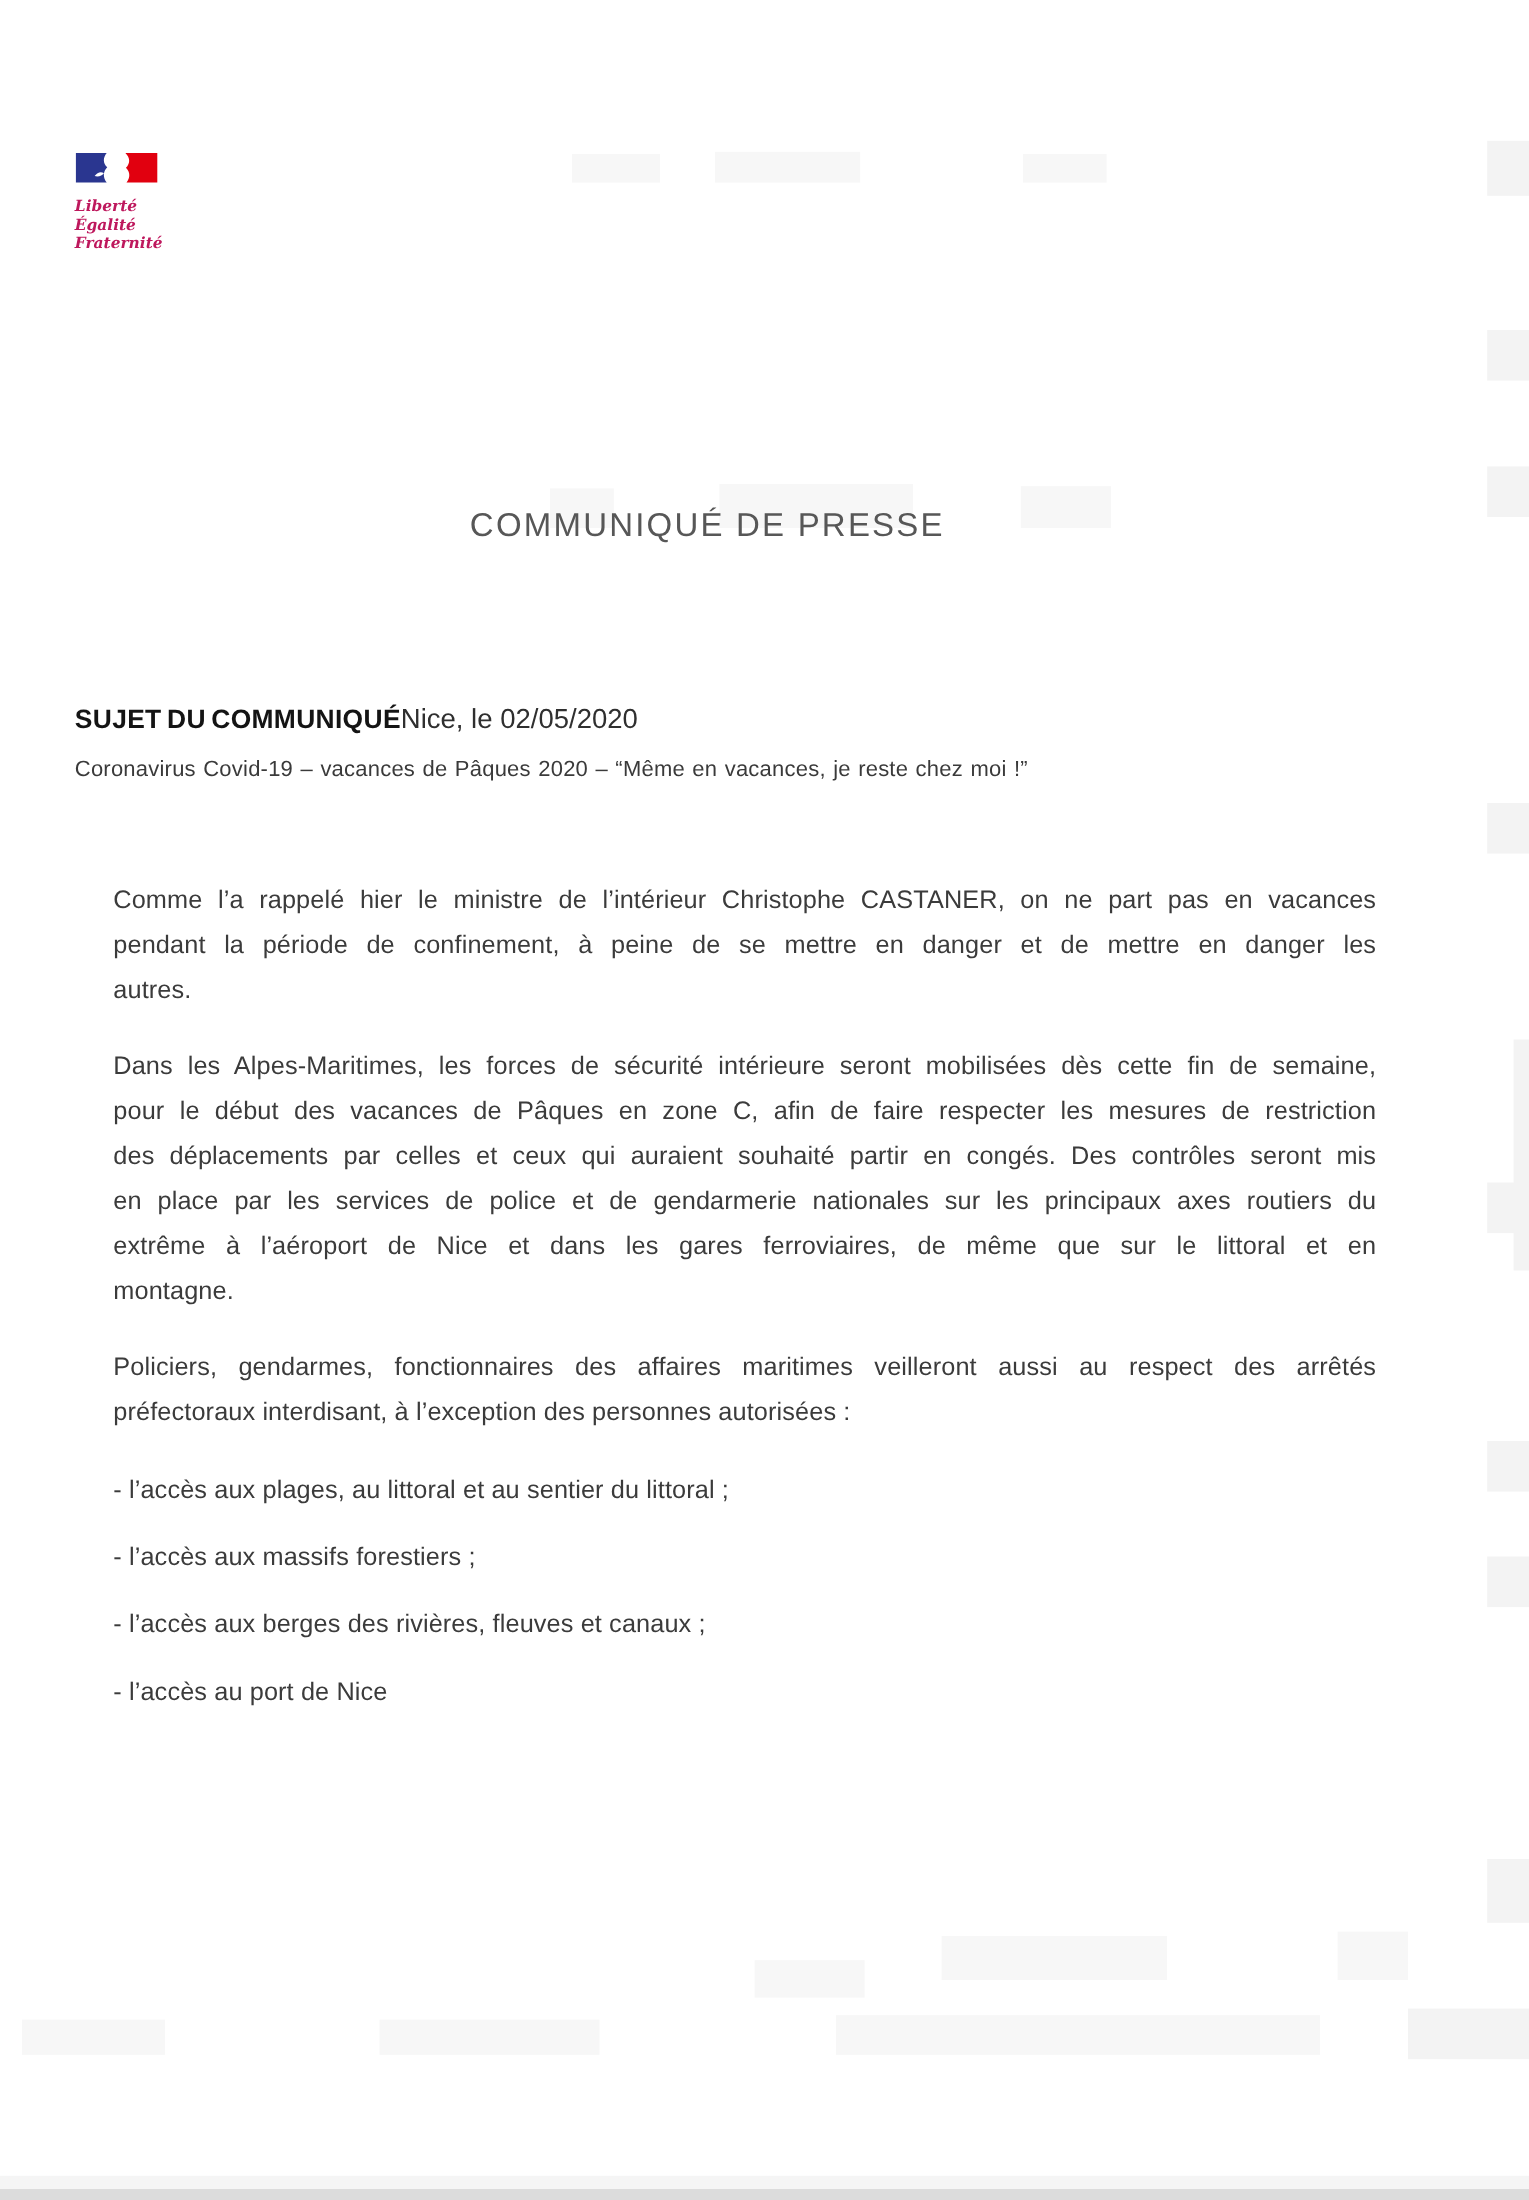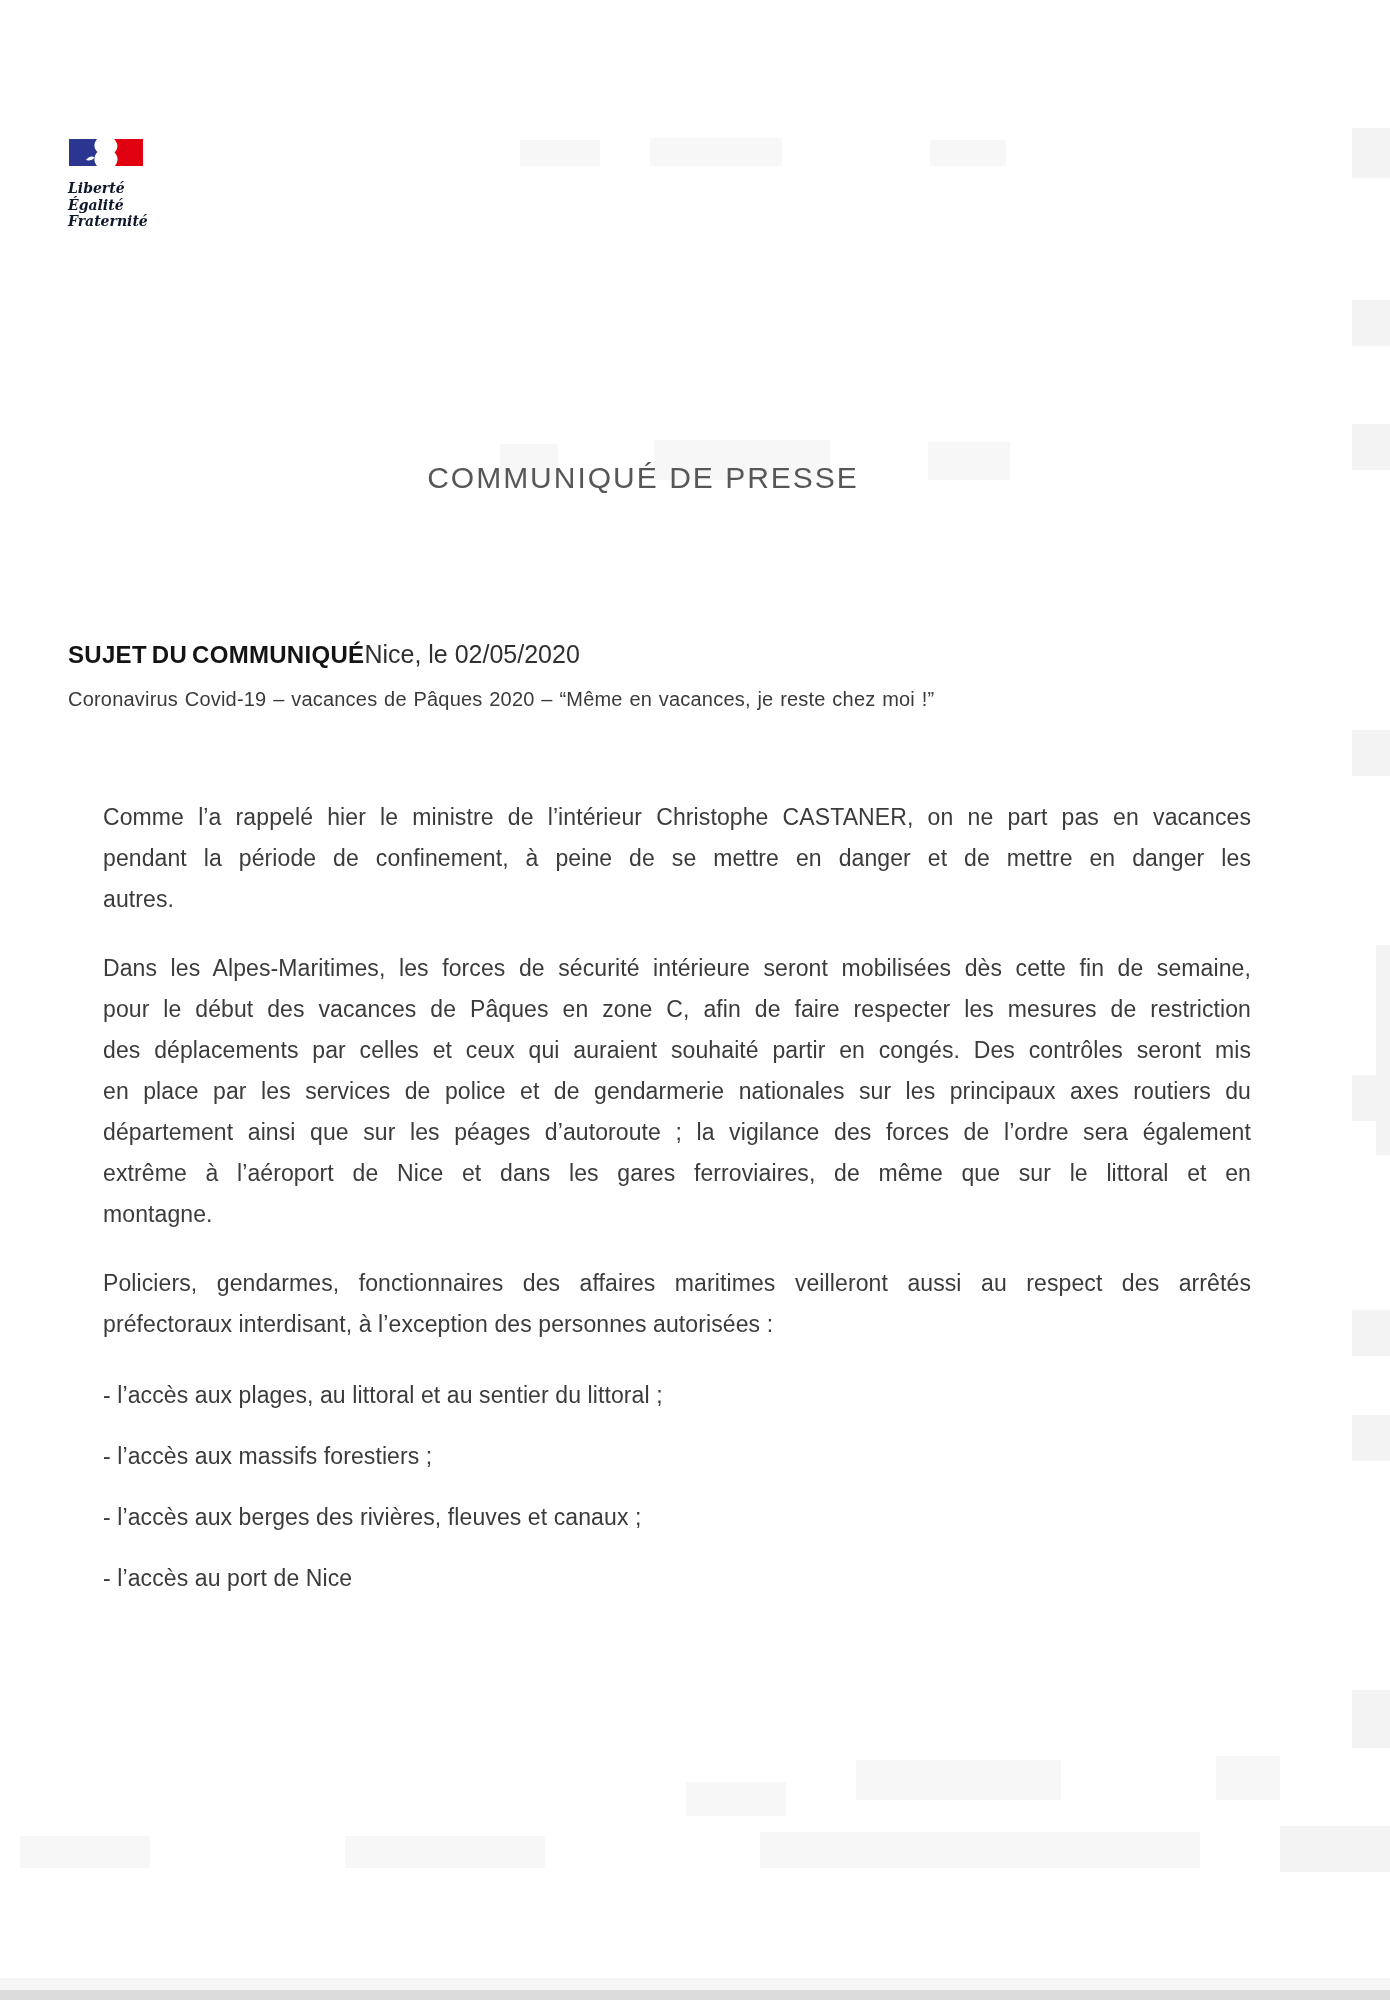--- a/index.html
+++ b/index.html
@@ -21,21 +21,21 @@
   .gov-block{position:absolute;left:68px;top:138px;}
   .flag{display:block;}
   .gov-name{
     margin-top:7px;
     font-size:25px;font-weight:700;line-height:26.5px;
     letter-spacing:0.3px;color:#1a1a1a;
   }
   .motto{
     margin-top:12px;
     font-family:"DejaVu Serif", serif;font-style:italic;font-weight:600;
-    font-size:14px;line-height:16.5px;color:#0f172a;
+    font-size:14px;line-height:16.5px;color:#be185d;
   }
 
   
   .doc-type{
     position:absolute;top:461px;left:0;width:1240px;
     text-align:center;
     font-size:30px;letter-spacing:2px;color:#575757;padding-left:23px;
   }
 
   
@@ -124,21 +124,20 @@
       <div class="para">
         <div class="line">Comme l’a rappelé hier le ministre de l’intérieur Christophe CASTANER, on ne part pas  en vacances</div>
         <div class="line">pendant la période de confinement, à peine de se mettre en danger et de mettre en danger les</div>
         <div class="line last">autres.</div>
       </div>
       <div class="para">
         <div class="line">Dans les Alpes-Maritimes, les forces de sécurité intérieure seront mobilisées dès cette fin de semaine,</div>
         <div class="line">pour le début des vacances de Pâques en zone C, afin de faire respecter les mesures de restriction</div>
         <div class="line">des déplacements par celles et ceux qui auraient souhaité partir en congés. Des contrôles seront mis</div>
         <div class="line">en place par les services de police et de gendarmerie nationales sur les principaux axes routiers du</div>
-        <div class="line">département ainsi que sur les péages d’autoroute ; la vigilance des forces de l’ordre sera également</div>
         <div class="line">extrême à l’aéroport de Nice et dans les gares ferroviaires, de même que sur le littoral et en</div>
         <div class="line last">montagne.</div>
       </div>
       <div class="para">
         <div class="line">Policiers, gendarmes, fonctionnaires des affaires maritimes veilleront aussi au respect des arrêtés</div>
         <div class="line last">préfectoraux interdisant, à l’exception des personnes autorisées :</div>
       </div>
       <div class="access-list">
         <div class="list-item">- l’accès aux plages, au littoral et au sentier du littoral ;</div>
         <div class="list-item">- l’accès aux massifs forestiers ;</div>

